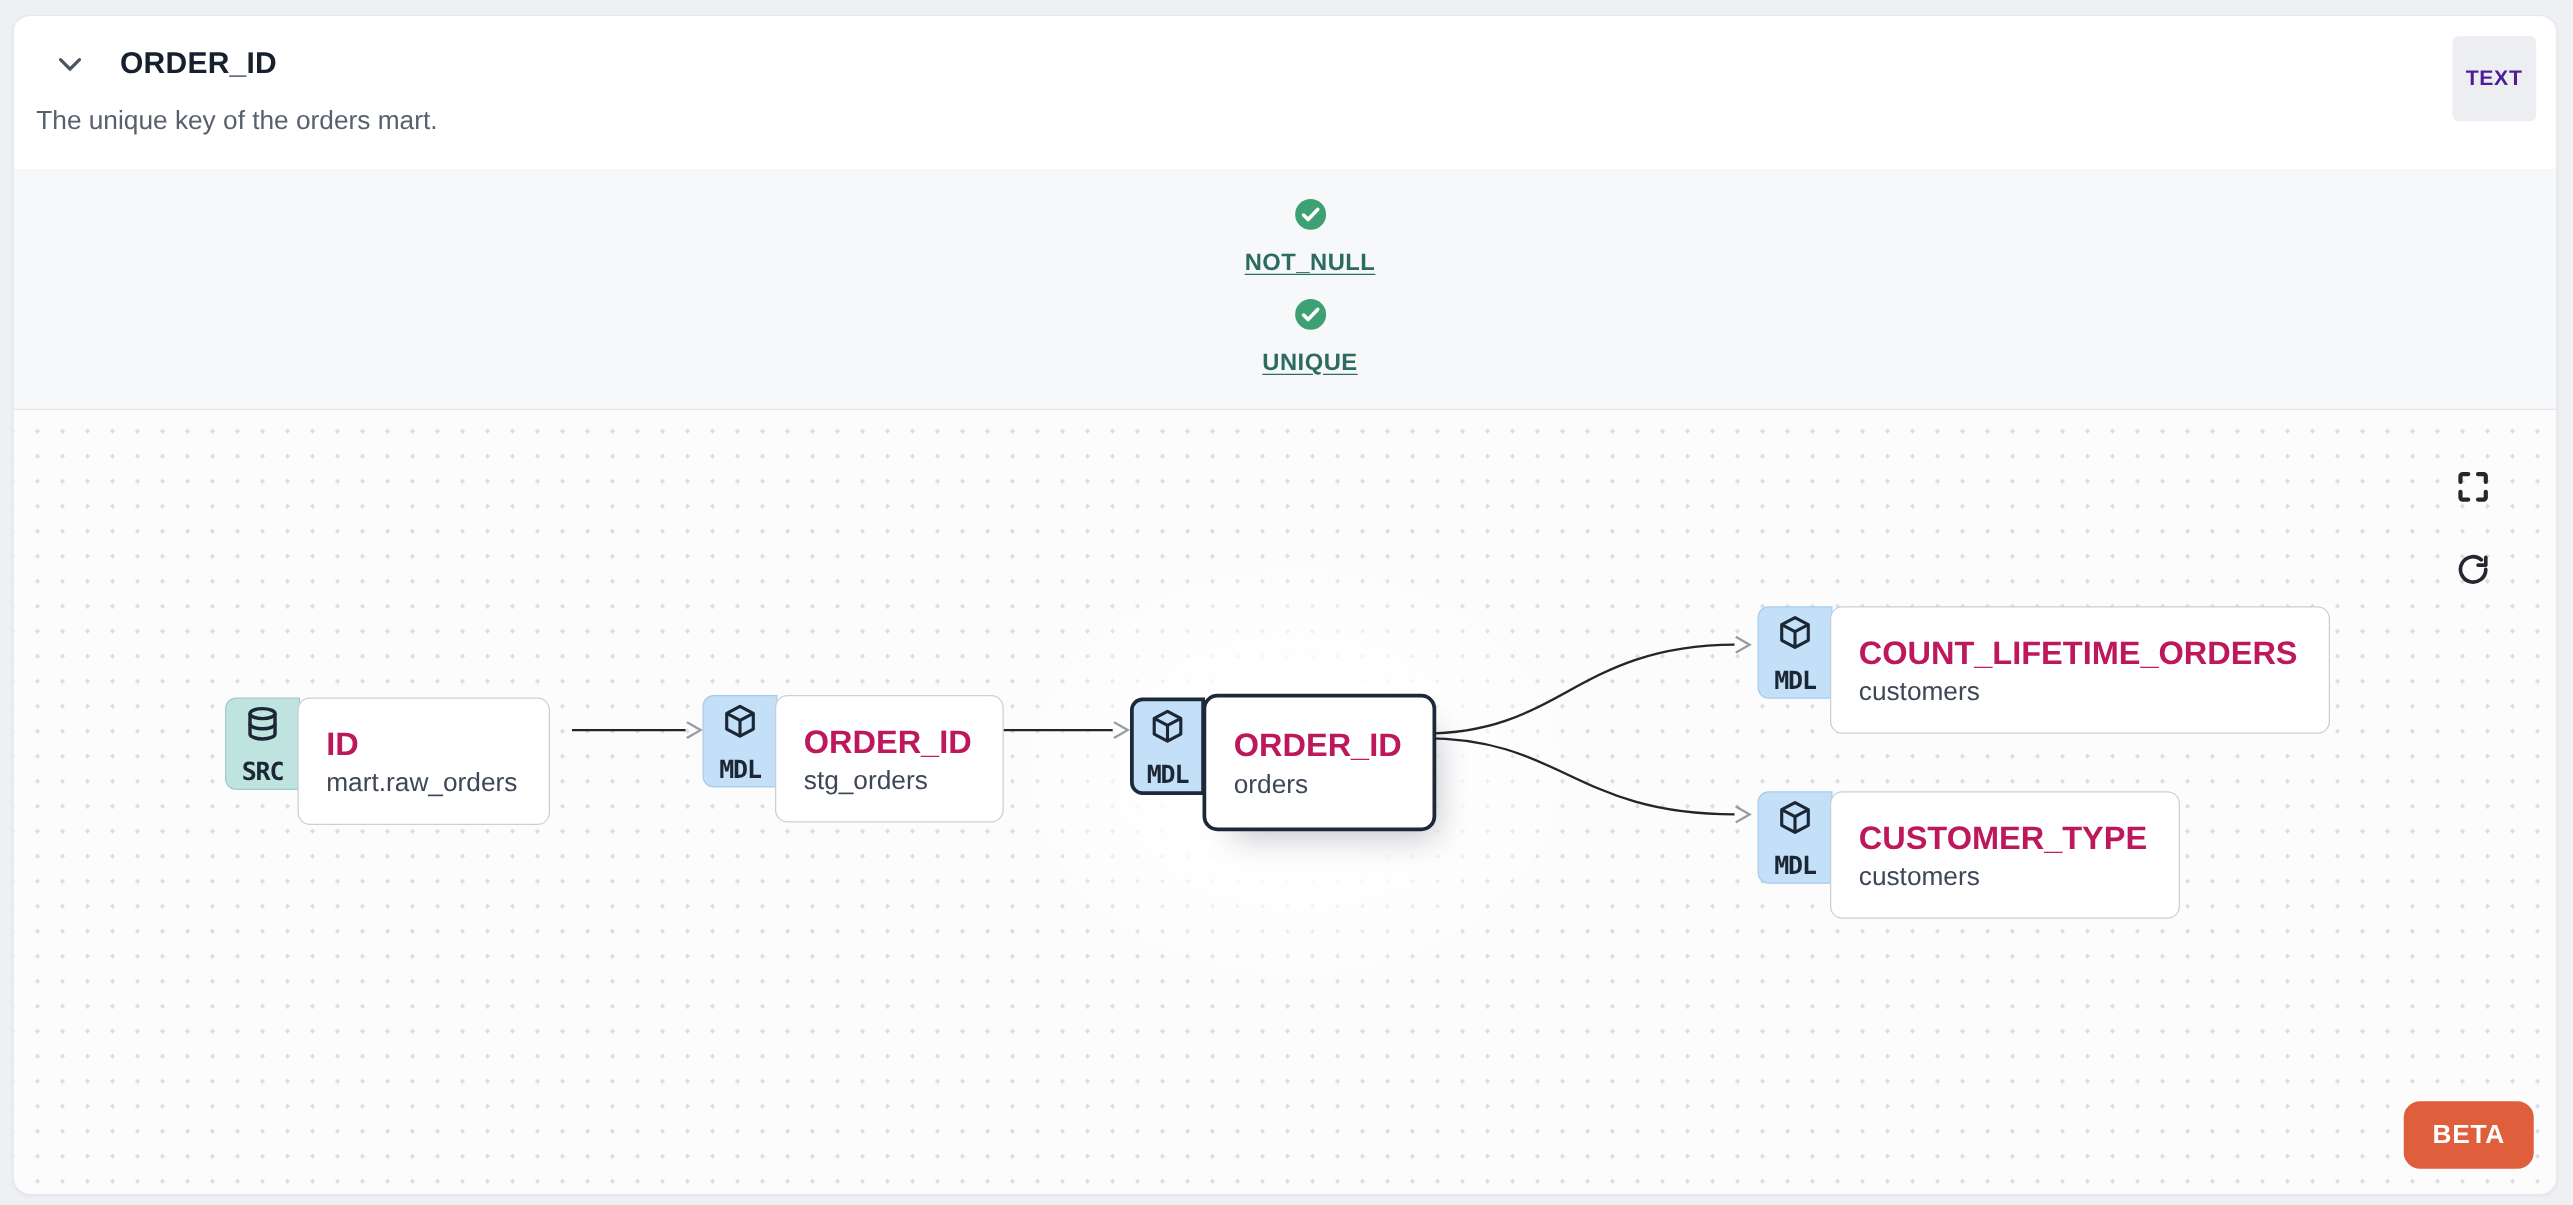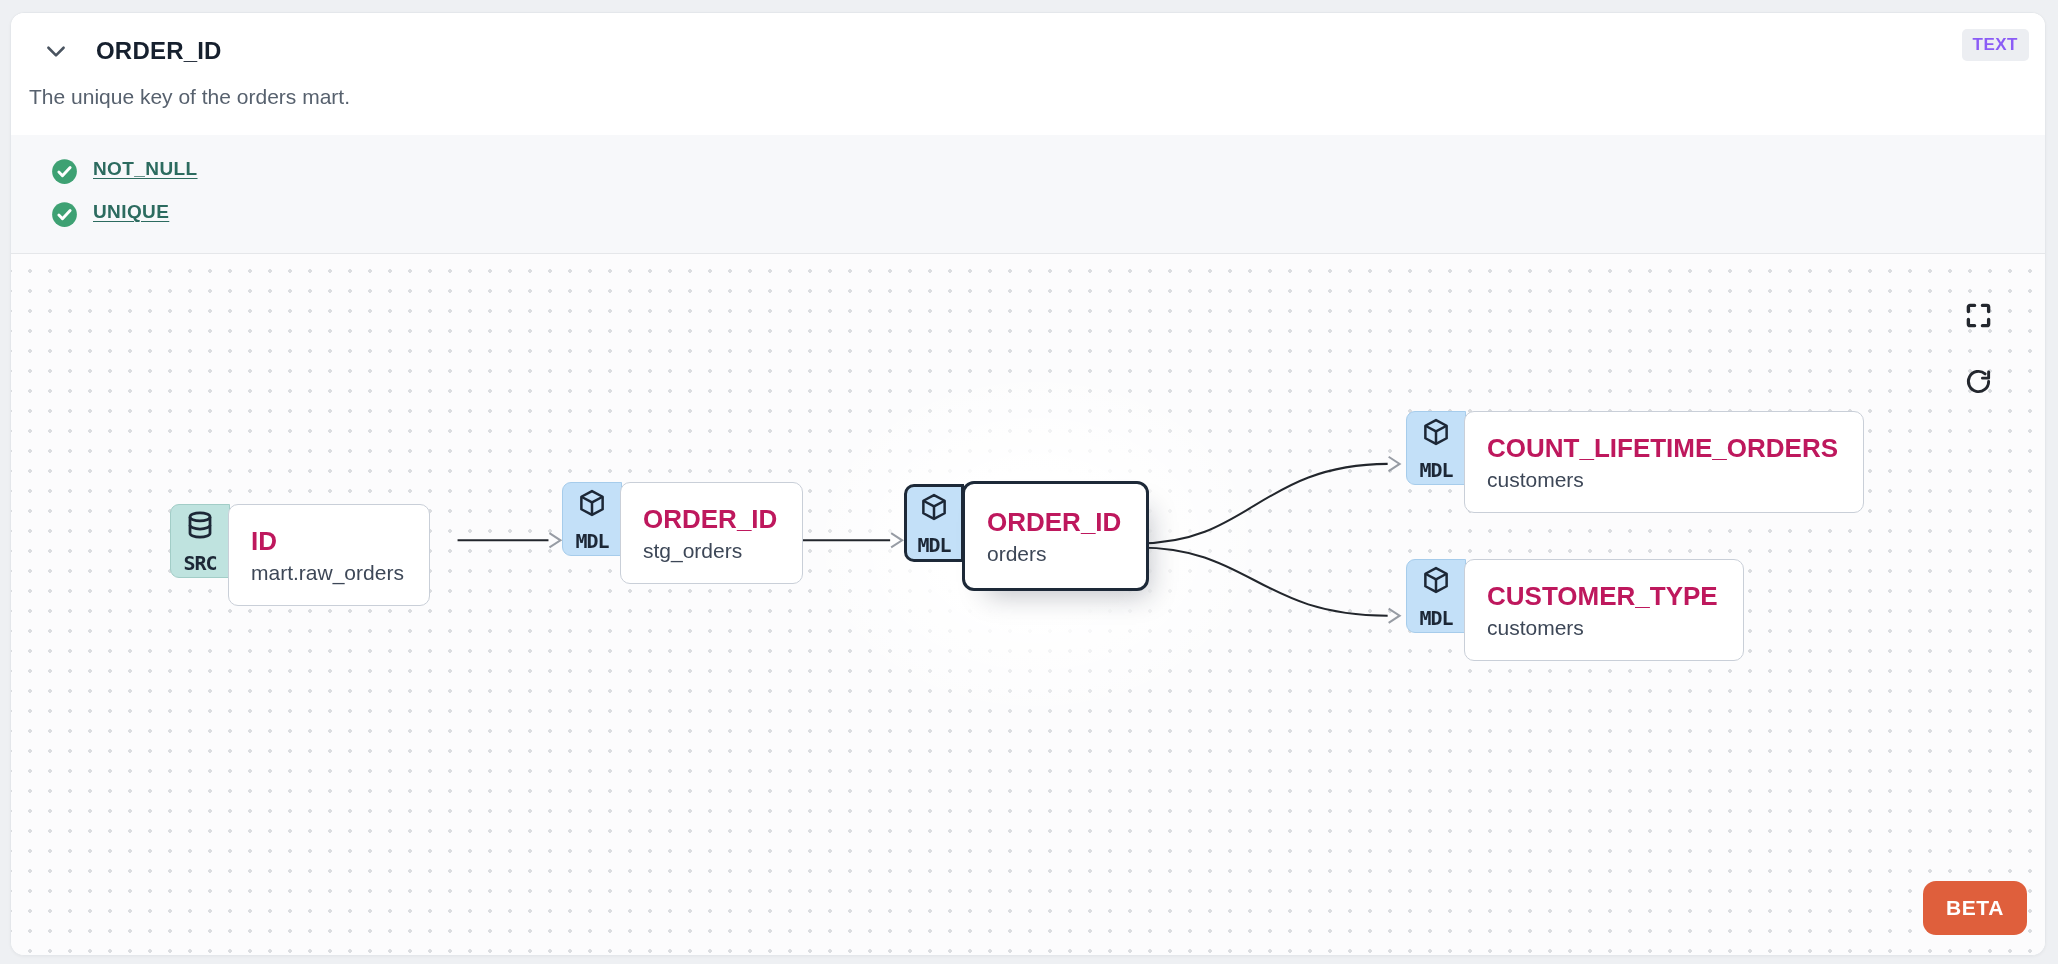--- a/index.html
+++ b/index.html
@@ -12,28 +12,28 @@
     display:flex; flex-direction:column; overflow:hidden;
   }
 
   
   .header { position:relative; background:#fff; padding:24px 16px 26px 18px; }
   .title-row { display:flex; align-items:center; gap:27px; margin-left:14px; }
   .chevron { width:26px; height:26px; color:#4a5460; display:flex; cursor:pointer; }
   .page-title { font-size:24px; font-weight:700; color:#16202e; letter-spacing:.2px; }
   .type-badge {
     position:absolute; top:16px; right:16px;
-    background:#eceef2; color:#8b5cf6; font-size:17px; font-weight:600;
-    padding:6px 11px; border-radius:5px; letter-spacing:.5px;
+    background:#eceef2; color:#4c1d95; font-size:17px; font-weight:600;
+    padding:24px 11px; border-radius:5px; letter-spacing:.5px;
   }
   .description { margin-top:20px; font-size:21px; color:#57616e; }
 
   
   .tests { background:#f7f8fa; border-bottom:1px solid #e5e7ea; padding:15px 0 17px 0; }
-  .test-row { display:flex; align-items:flex-start; gap:15px; padding:8px 0 8px 40px; }
+  .test-row { display:flex; align-items:center; gap:15px; padding:8px 0 8px 40px;flex-direction:column; }
   .check-icon { width:27px; height:27px; flex:0 0 auto; }
   .test-link {
     font-size:19px; font-weight:600; letter-spacing:.4px;
     color:var(--link_teal,#2c6b5f); text-decoration:underline; text-underline-offset:3px; cursor:pointer;
   }
 
   
   .graph {
     position:relative; flex:1; background:#fcfcfd;
     background-image:radial-gradient(circle, #dbdde0 1.7px, transparent 1.7px);
@@ -137,21 +137,21 @@
       <line class="edge" x1="779" y1="281" x2="880" y2="281"></line>
       <path class="arrowhead" d="M881 274 L892 281 L881 288"></path>
 
       <path class="edge" d="M1129 284 C1240 284 1250 207 1378 206"></path>
       <path class="arrowhead" d="M1379 199 L1390 206 L1379 213"></path>
 
       <path class="edge" d="M1129 288 C1240 288 1250 355 1378 355"></path>
       <path class="arrowhead" d="M1379 348 L1390 355 L1379 362"></path>
     </svg>
 
-    <div class="node" style="left:159px; top:230px;margin-top:20px;">
+    <div class="node" style="left:169px; top:230px;">
       <div class="badge src">
         <svg viewBox="0 0 24 24" fill="none" stroke="currentColor" stroke-width="2.2">
           <ellipse cx="12" cy="5.5" rx="8" ry="3.2"></ellipse>
           <path d="M4 5.5 V12 c0 1.8 3.6 3.2 8 3.2 s8 -1.4 8 -3.2 V5.5"></path>
           <path d="M4 12 V18.5 c0 1.8 3.6 3.2 8 3.2 s8 -1.4 8 -3.2 V12"></path>
         </svg>
         <span class="badge-label">SRC</span>
       </div>
       <div class="nbox">
         <div class="ntitle">ID</div>

